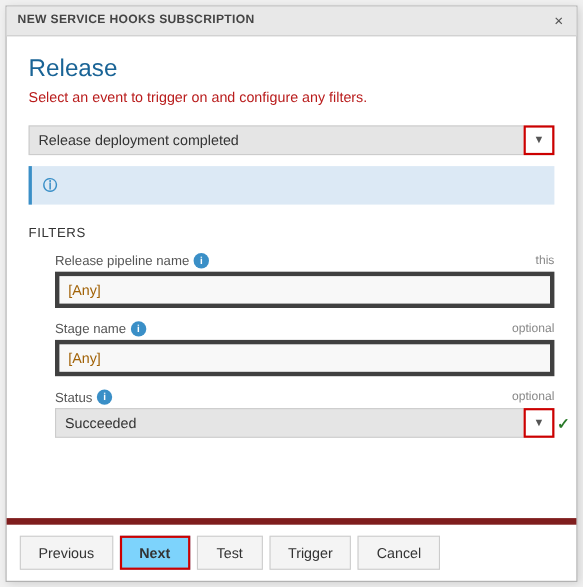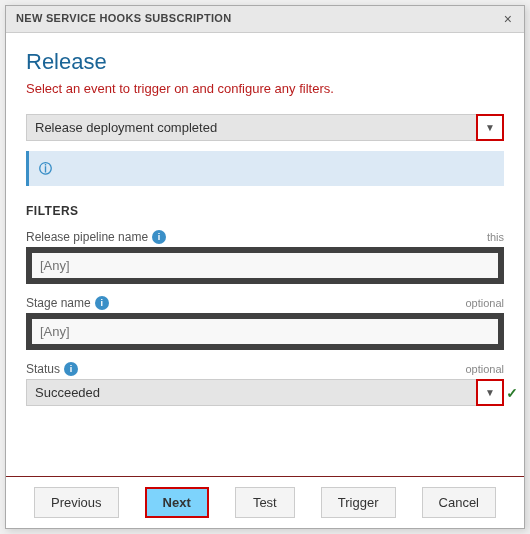--- a/index.html
+++ b/index.html
@@ -136,28 +136,29 @@
     }
     .info-icon {
       color: #3a8fc7;
       font-weight: bold;
       font-size: 13px;
       flex-shrink: 0;
       margin-top: 1px;
     }
     .filters-title {
       font-size: 12px;
-      font-weight: bold;
+      font-weight: normal;
       color: #333;
       text-transform: uppercase;
       letter-spacing: 0.5px;
       margin-bottom: 12px;
     }
     .filter-row {
       margin-bottom: 12px;
+      margin-left: 24px;
     }
     .filter-label-row {
       display: flex;
       justify-content: space-between;
       align-items: center;
       margin-bottom: 3px;
     }
     .filter-label {
       font-size: 12px;
       color: #555;
@@ -178,31 +179,31 @@
       font-size: 9px;
       font-weight: bold;
       display: inline-flex;
       align-items: center;
       justify-content: center;
       cursor: help;
     }
     .filter-input {
       width: 100%;
       padding: 5px 8px;
-      border: 6px solid #404040;
+      border: 4px solid #404040;
       background: #f8f8f8;
       font-size: 13px;
-      color: #737373;
+      color: #a16207;
       outline: none;
     }
     .dialog-footer {
-      border-top: 1px solid #7f1d1d;
-      padding: 10px 28px;
-      display: flex;
-      justify-content: space-between;
+      border-top: 6px solid #7f1d1d;
+      padding: 10px 12px;
+      display: flex;
+      justify-content: flex-start;
       gap: 6px;
       flex-shrink: 0;
     }
     .footer-btn {
       padding: 6px 16px;
       font-size: 13px;
       border: 1px solid #ccc;
       background: #f4f4f4;
       color: #333;
       cursor: pointer;

